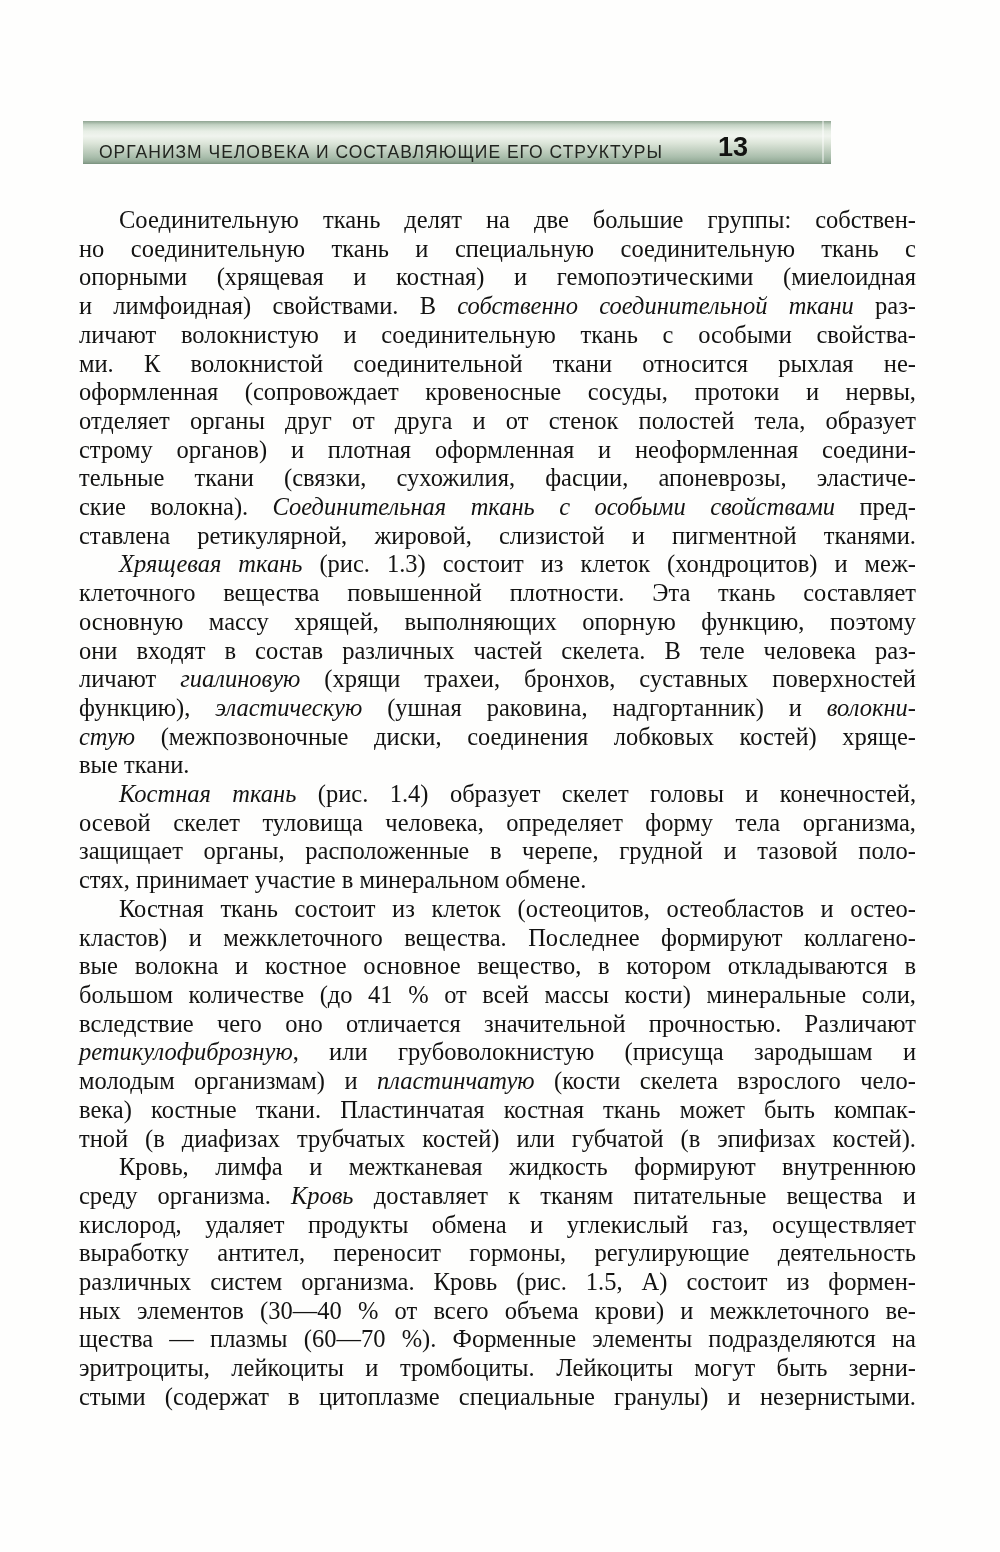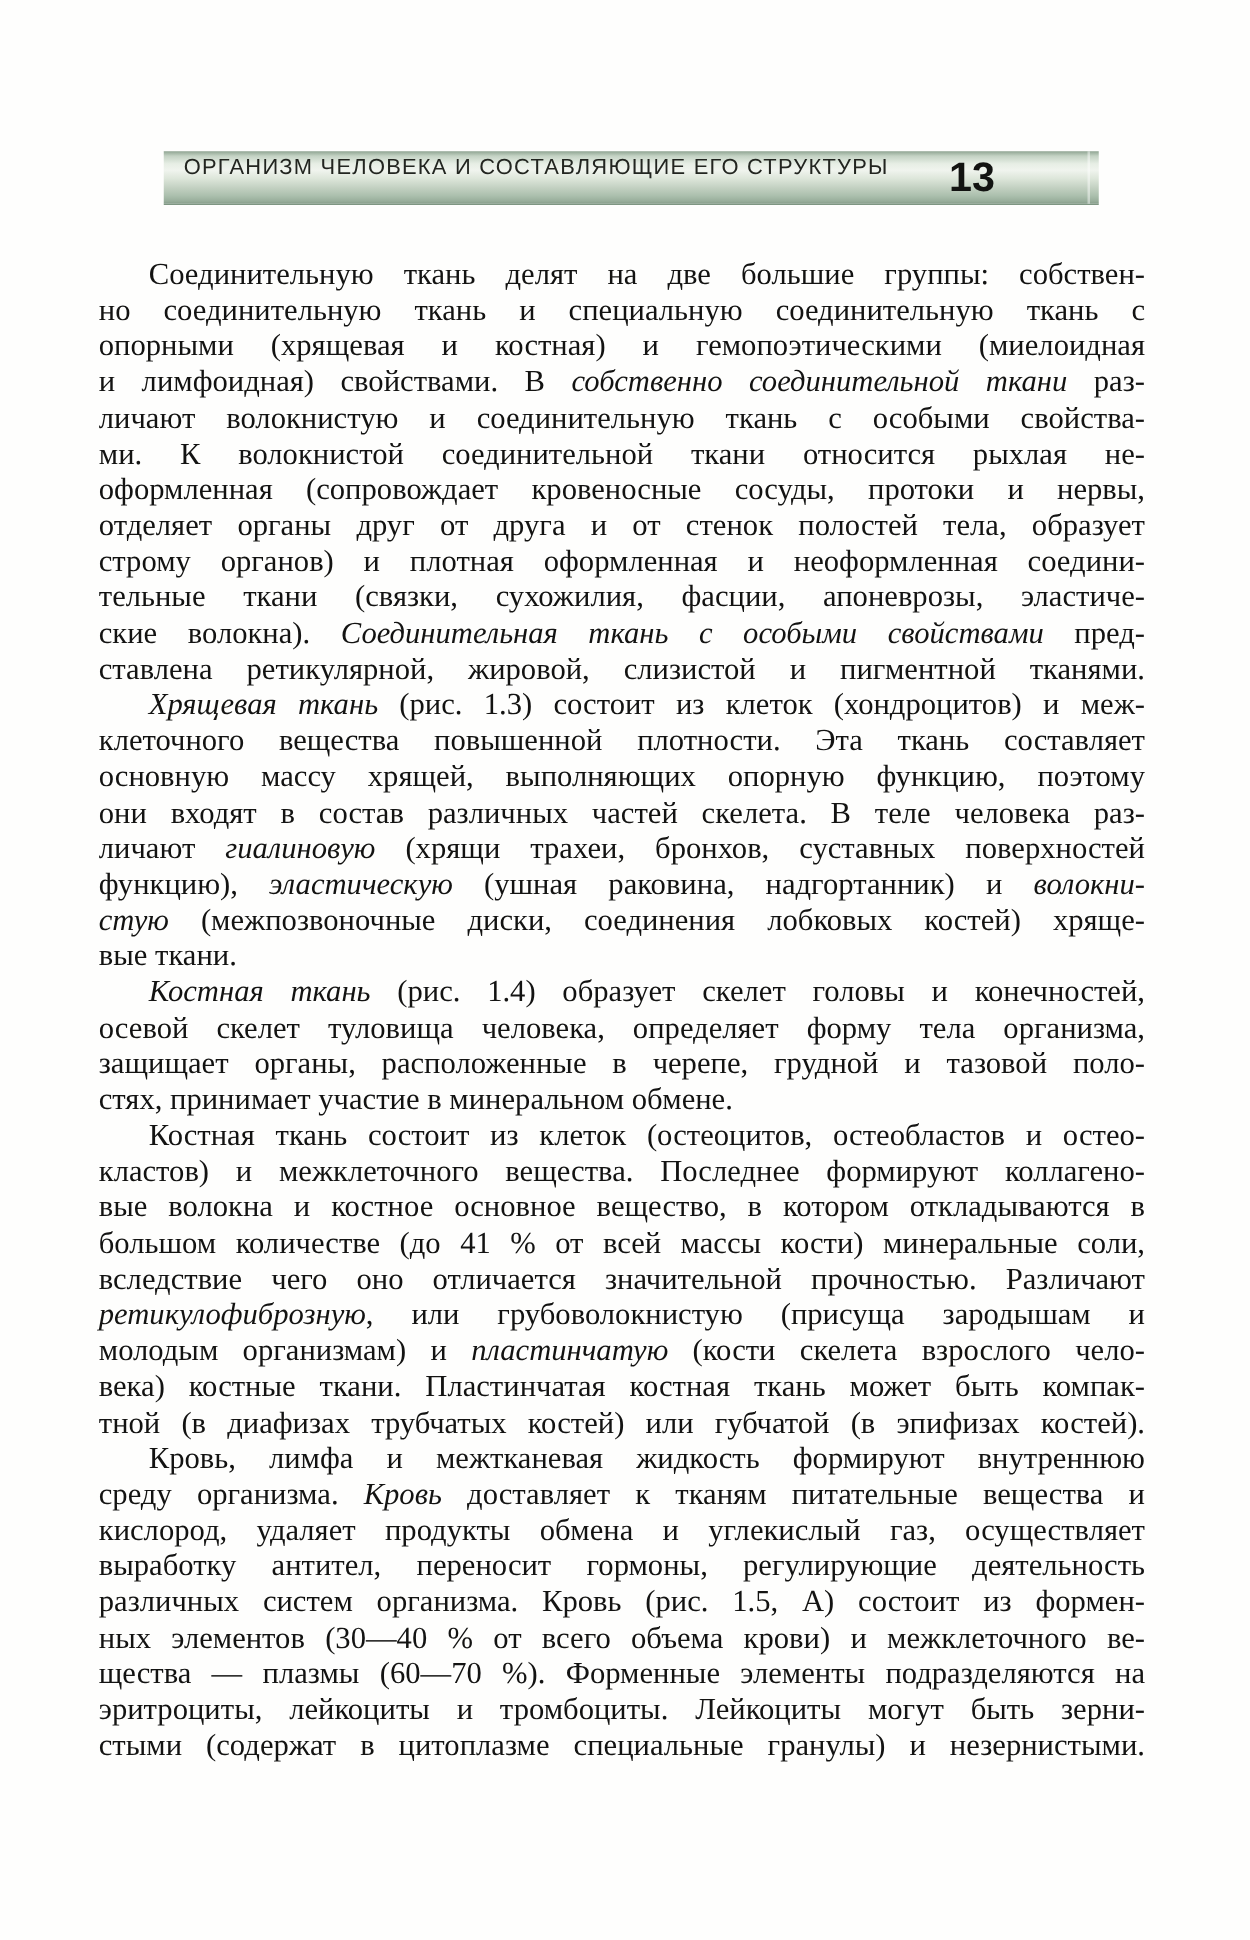--- a/index.html
+++ b/index.html
@@ -16,57 +16,56 @@
     font-family: "Liberation Serif", "DejaVu Serif", serif;
   }
   
   .header-bar {
     position: absolute;
     left: 83px;
     top: 121px;
     width: 748px;
     height: 43px;
     display: flex;
-    align-items: flex-start;
+    align-items: flex-end;
     justify-content: space-between;
     box-sizing: border-box;
     padding: 2px 83px 0 16px;
     background: linear-gradient(180deg,
       #8fa492 0%,
       #c3d2c3 9%,
       #e7eee5 24%,
       #f0f4ee 36%,
       #dde6da 52%,
       #c2d0c1 70%,
       #abbfad 85%,
       #98ae9b 95%,
       #879d8a 100%);
     border-bottom: 1px solid #7e9682;
-    margin-left: 48px;
   }
   .header-bar::after {
     
     content: "";
     position: absolute;
     right: 7px;
     top: 0;
     width: 2px;
     height: 100%;
     background: rgba(255,255,255,0.45);
   }
   .header-title {
     font-family: "Liberation Sans", "DejaVu Sans", sans-serif;
     font-size: 17.5px;
     letter-spacing: 1px;
     color: #222520;
     white-space: nowrap;
   }
   .page-number {
     font-family: "Liberation Sans", "DejaVu Sans", sans-serif;
-    font-size: 33px;
+    font-size: 27px;
     font-weight: bold;
     color: #121311;
   }
   
   .text-block {
     position: absolute;
     left: 79px;
     top: 206px;
     width: 837px;
     color: #131312;

